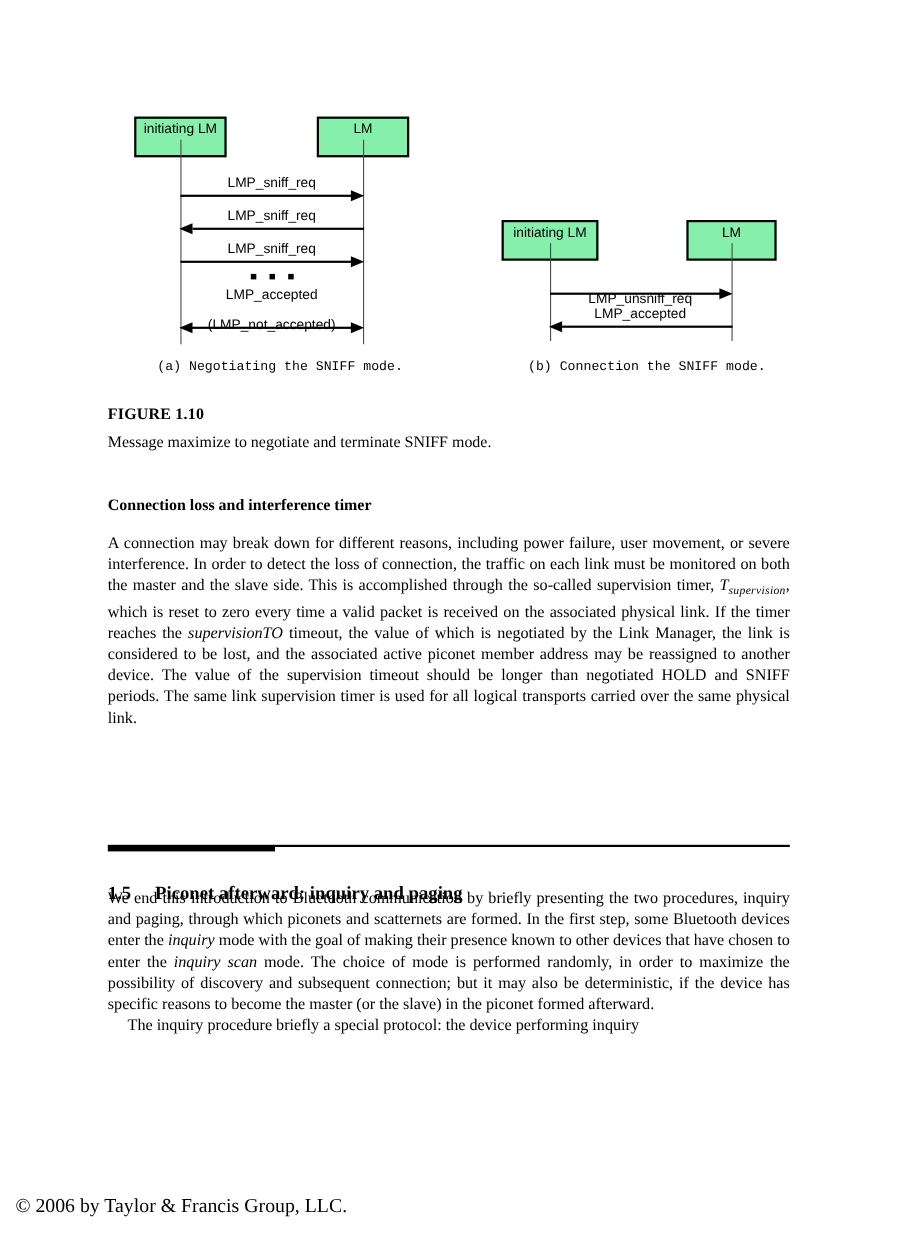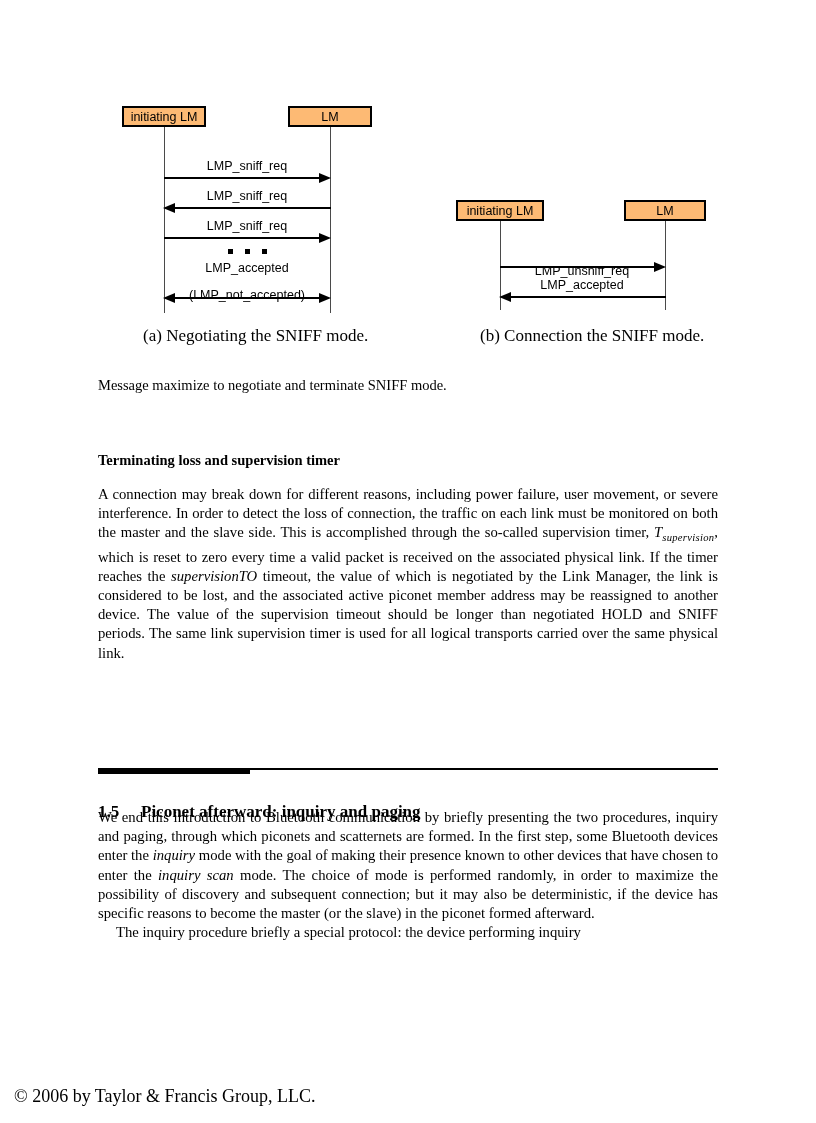--- a/index.html
+++ b/index.html
@@ -23,27 +23,27 @@
     top: 0;
     width: 816px;
     height: 350px;
   }
 
   .seq-diagram { position: absolute; }
 
   .actor-box {
     position: absolute;
     border: 2px solid #000;
-    background: #fdba74;
+    background: #86efac;
     font-family: "Liberation Sans", sans-serif;
     font-size: 12.5px;
     line-height: 19px;
     text-align: center;
     box-sizing: border-box;
-    height: 21px;
+    height: 37px;
     white-space: nowrap;
   }
 
   .lifeline {
     position: absolute;
     width: 1px;
     background: #4a4a4a;
   }
 
   .msg-label {
@@ -84,22 +84,22 @@
     display: inline-block;
     width: 5px;
     height: 5px;
     background: #000;
     margin: 0 6px;
     vertical-align: middle;
   }
 
   .sub-caption {
     position: absolute;
-    font-family: Liberation Serif, serif;
-    font-size: 17px;
+    font-family: Liberation Mono, monospace;
+    font-size: 12px;
     white-space: nowrap;
     text-align: right;
   }
   .sub-caption .tag { }
 
   
   .page-col {
     position: absolute;
     left: 98px;
     width: 620px;
@@ -240,25 +240,26 @@
     <div class="arrow-head left" style="left:499px; top:292px;"></div>
 
     <div class="sub-caption" style="left:480px; top:326px;">
       <span class="tag">(b)</span>
       <span>Connection the SNIFF mode.</span>
     </div>
   </div>
 </div>
 
 <div class="page-col" style="top:369px;">
+  <div class="fig-title">FIGURE 1.10</div>
   <div class="fig-desc">Message maximize to negotiate and terminate SNIFF mode.</div>
 </div>
 
 <div class="page-col" style="top:452px;">
-  <div class="sec-head">Terminating loss and supervision timer</div>
+  <div class="sec-head">Connection loss and interference timer</div>
 </div>
 
 <div class="page-col" style="top:485px;">
   <p class="body"><span>A connection may break down for different reasons, including power failure, user movement, or severe interference.  In order to detect the loss of connection, the traffic on each link must be monitored on both the master and the slave side.  This is accomplished through the so-called supervision timer, </span><span class="var"><span>T</span><sub>supervision</sub></span><span>, which is reset to zero every time a valid packet is received on the associated physical link.  If the timer reaches the </span><span class="it">supervisionTO</span><span> timeout, the value of which is negotiated by the Link Manager, the link is considered to be lost, and the associated active piconet member address may be reassigned to another device. The value of the supervision timeout should be longer than negotiated HOLD and SNIFF periods. The same link supervision timer is used for all logical transports carried over the same physical link.</span></p>
 </div>
 
 <div id="section-rule">
   <div class="thick"></div>
   <div class="thin"></div>
 </div>

